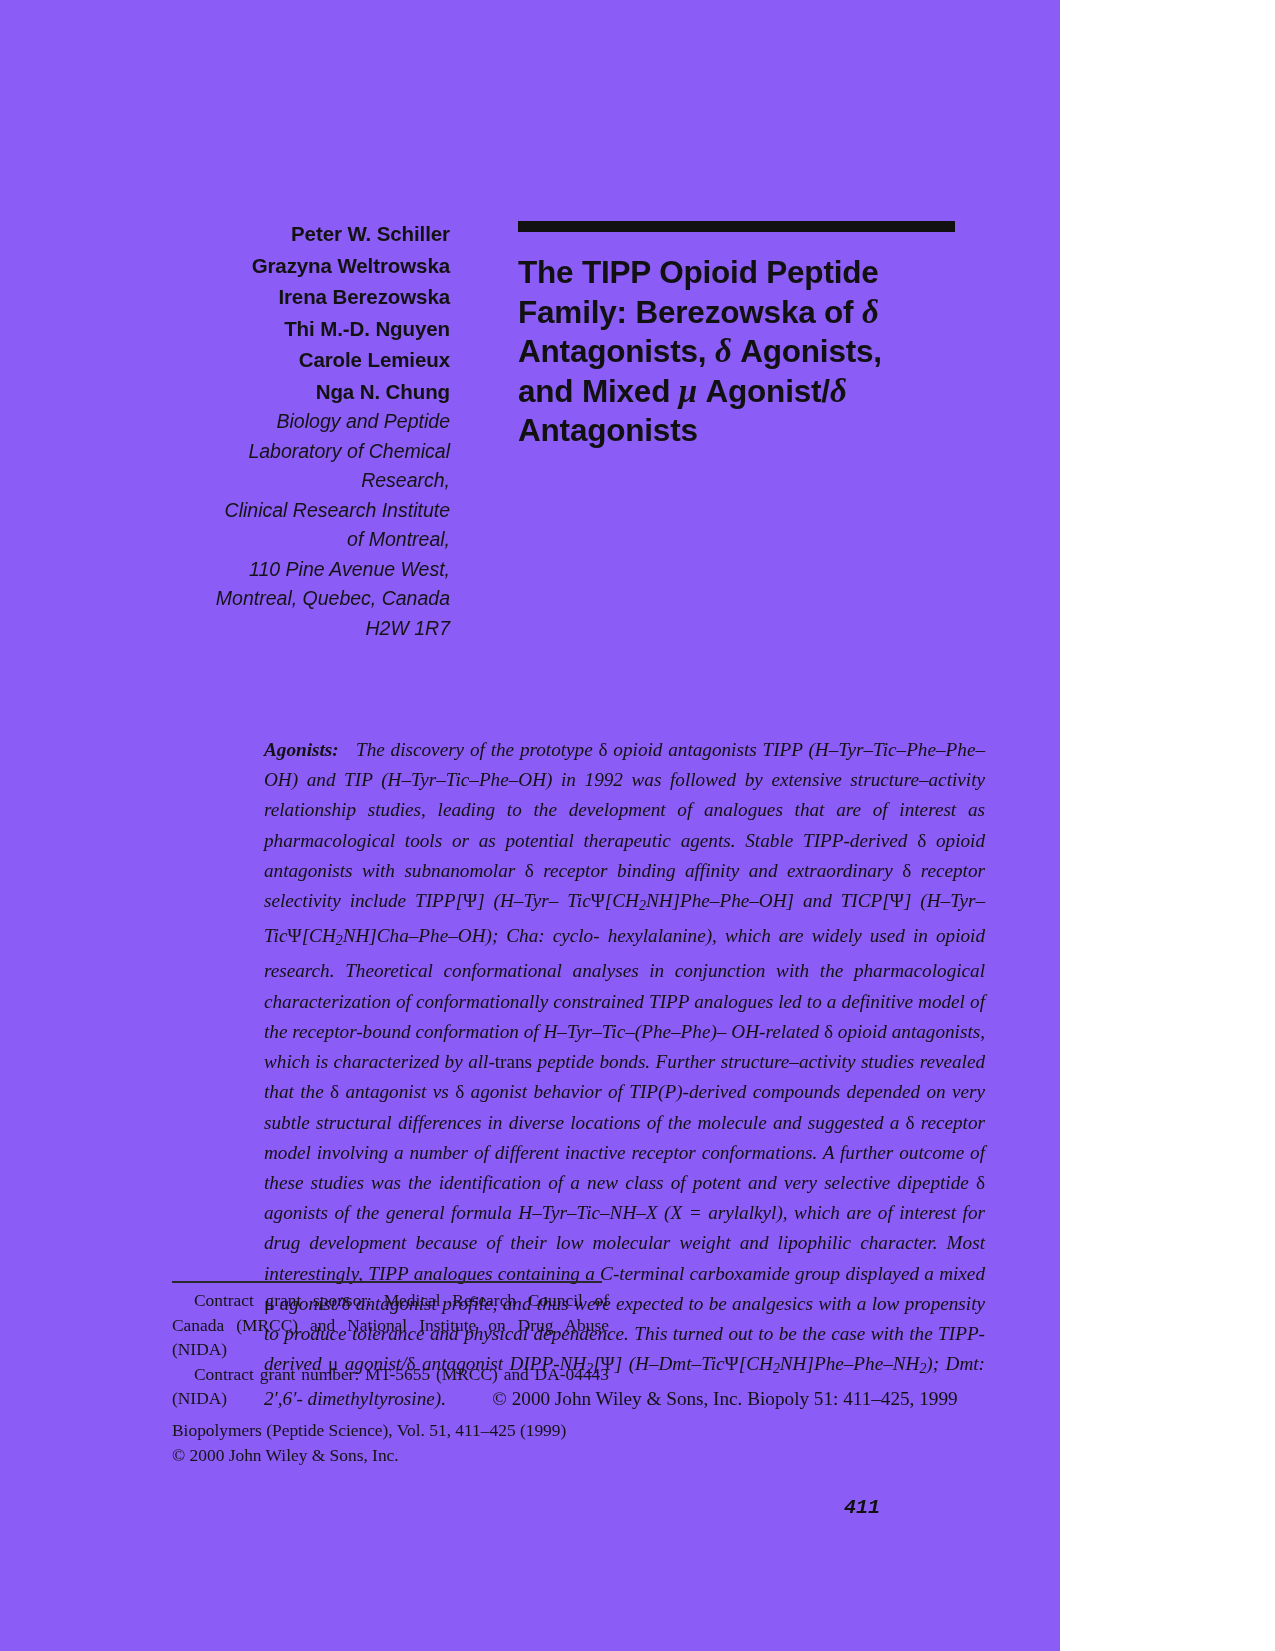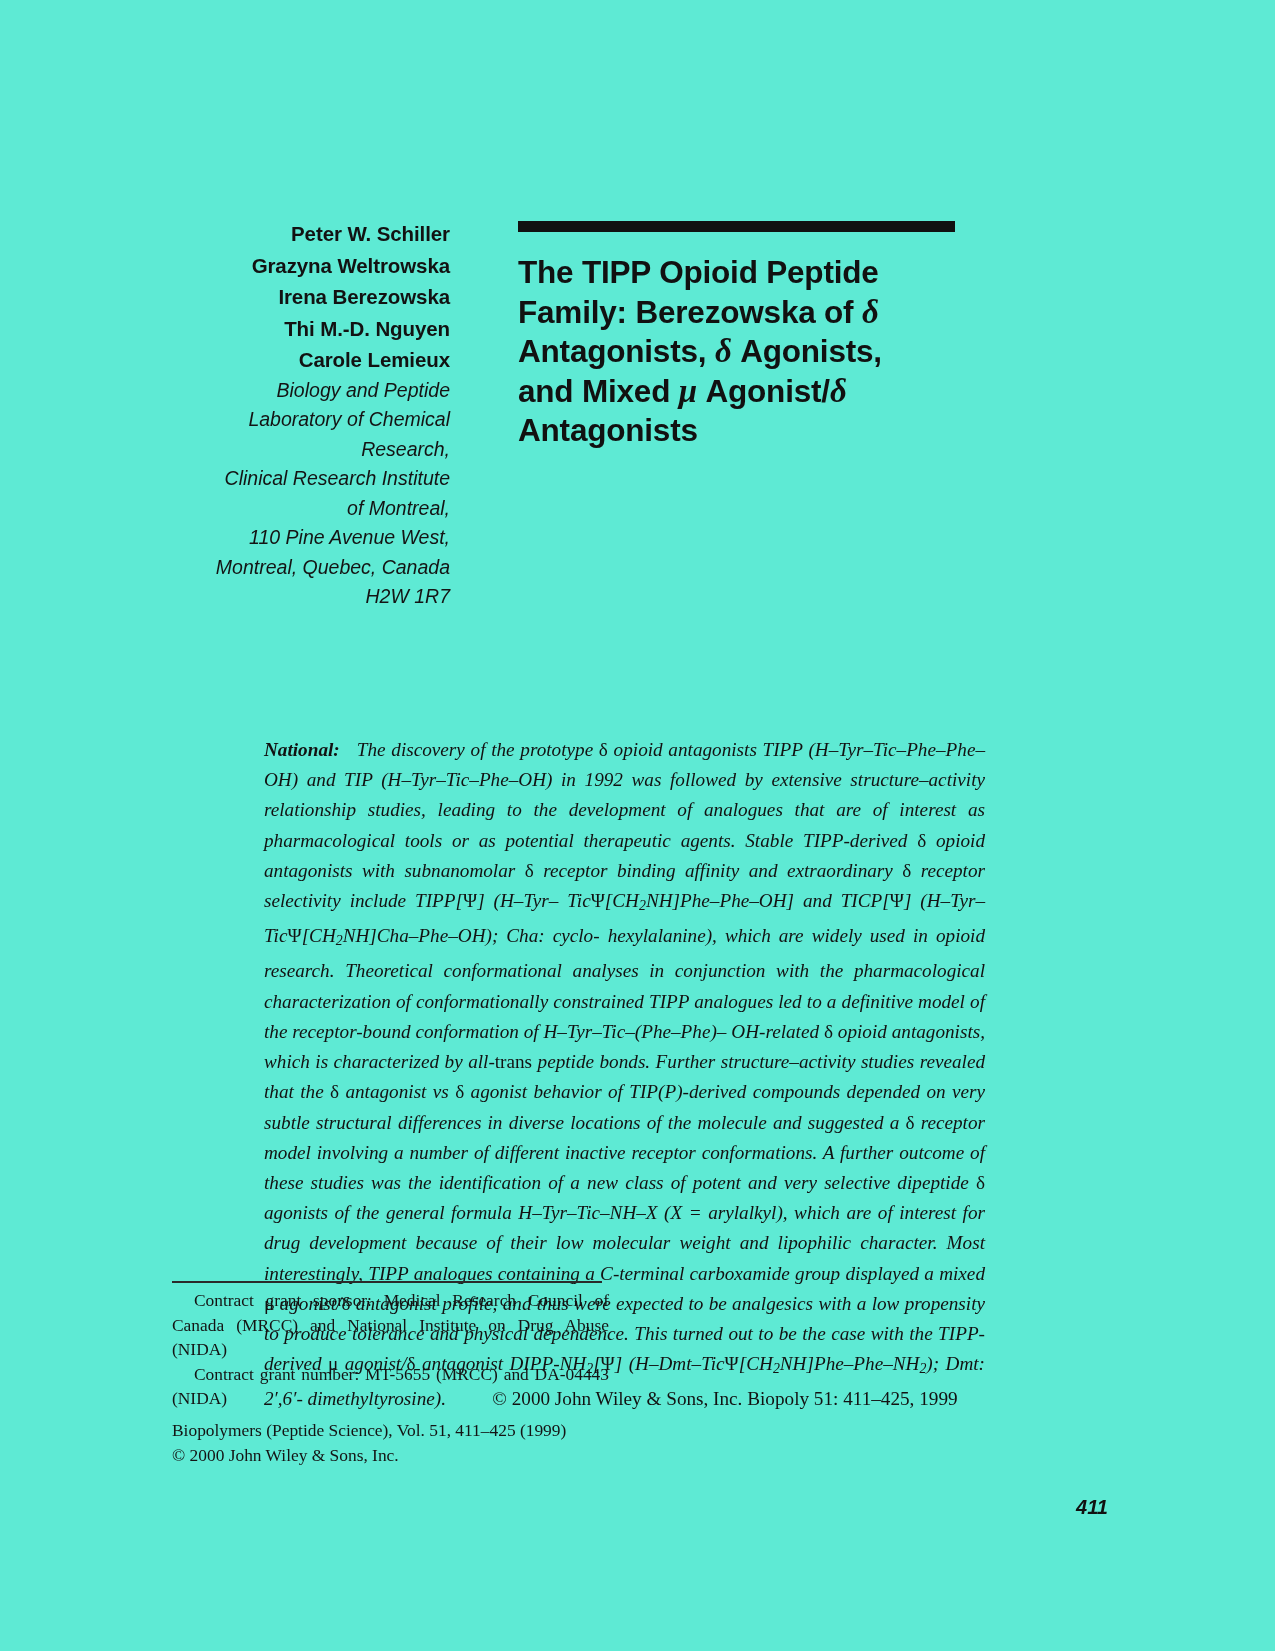--- a/index.html
+++ b/index.html
@@ -2,23 +2,23 @@
 <html><head>
 <meta charset="utf-8">
 <style>
   html, body {
     margin: 0;
     padding: 0;
     background: #ffffff;
   }
   .page {
     position: relative;
-    width: 1275px;
+    width: 1060px;
     height: 1651px;
-    background: #5eead4;
+    background: #8b5cf6;
     font-family: "Liberation Serif", "DejaVu Serif", serif;
     color: #111111;
     overflow: hidden;
   }
 
   
   .header {
     position: absolute;
     left: 0;
     top: 218px;
@@ -141,42 +141,43 @@
   }
   .footnote .jrnl {
     margin-top: 7px;
   }
   .footnote .cpy {
   }
 
   
   .folio {
     position: absolute;
-    right: 167px;
+    right: 180px;
     top: 1496px;
-    font-family: Liberation Sans, sans-serif;
+    font-family: Liberation Mono, monospace;
     font-style: italic;
     font-weight: bold;
     font-size: 20px;
     color: #111111;
   }
 </style>
 </head>
 <body>
 
 <div class="page">
 
   <div class="header">
 
     <div class="author-col">
       <div class="author-name">Peter W. Schiller</div>
       <div class="author-name">Grazyna Weltrowska</div>
       <div class="author-name">Irena Berezowska</div>
       <div class="author-name">Thi M.-D. Nguyen</div>
       <div class="author-name">Carole Lemieux</div>
+      <div class="author-name">Nga N. Chung</div>
 
       <div class="affiliation-line">Biology and Peptide</div>
       <div class="affiliation-line">Laboratory of Chemical</div>
       <div class="affiliation-line">Research,</div>
       <div class="affiliation-line">Clinical Research Institute</div>
       <div class="affiliation-line">of Montreal,</div>
       <div class="affiliation-line">110 Pine Avenue West,</div>
       <div class="affiliation-line">Montreal, Quebec, Canada</div>
       <div class="affiliation-line">H2W 1R7</div>
     </div>
@@ -188,21 +189,21 @@
         <span>Family: Berezowska of </span><span class="gk">δ</span><br>
         <span>Antagonists, </span><span class="gk">δ</span><span> Agonists,</span><br>
         <span>and Mixed </span><span class="gk">μ</span><span> Agonist/</span><span class="gk">δ</span><br>
         <span>Antagonists</span>
       </h1>
     </div>
 
   </div>
 
   <div class="abstract">
-    <span class="lead">National:</span>&nbsp;&nbsp;&nbsp;The
+    <span class="lead">Agonists:</span>&nbsp;&nbsp;&nbsp;The
     discovery of the prototype <span class="up">δ</span> opioid antagonists TIPP (H–Tyr–Tic–Phe–Phe–OH)
     and TIP (H–Tyr–Tic–Phe–OH) in 1992 was followed by extensive structure–activity relationship
     studies, leading to the development of analogues that are of interest as pharmacological tools or as
     potential therapeutic agents. Stable TIPP-derived <span class="up">δ</span> opioid antagonists with subnanomolar <span class="up">δ</span>
     receptor binding affinity and extraordinary <span class="up">δ</span> receptor selectivity include TIPP[<span class="up">Ψ</span>] (H–Tyr–
     Tic<span class="up">Ψ</span>[CH<sub>2</sub>NH]Phe–Phe–OH] and TICP[<span class="up">Ψ</span>] (H–Tyr–Tic<span class="up">Ψ</span>[CH<sub>2</sub>NH]Cha–Phe–OH); Cha: cyclo-
     hexylalanine), which are widely used in opioid research. Theoretical conformational analyses in
     conjunction with the pharmacological characterization of conformationally constrained TIPP
     analogues led to a definitive model of the receptor-bound conformation of H–Tyr–Tic–(Phe–Phe)–
     OH-related <span class="up">δ</span> opioid antagonists, which is characterized by all-<span class="up">trans</span> peptide bonds. Further

